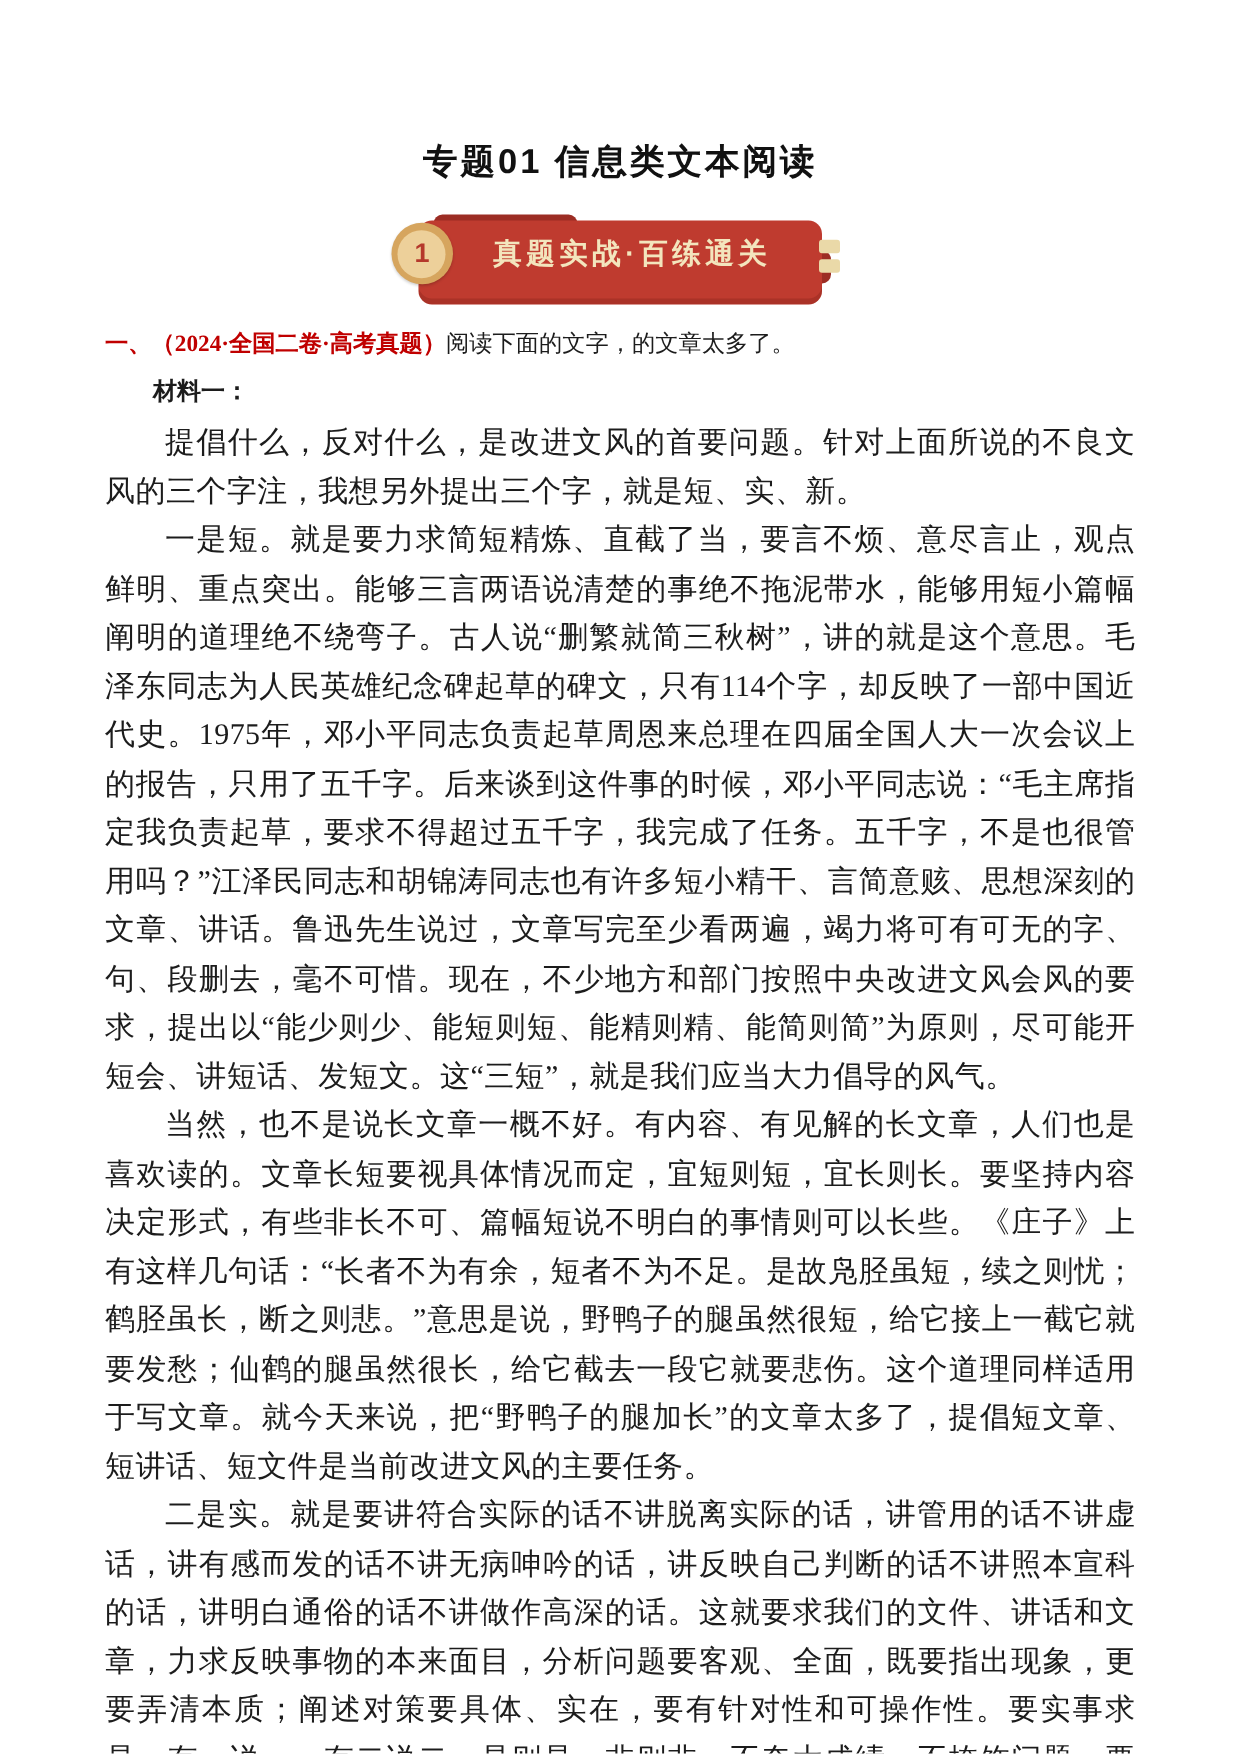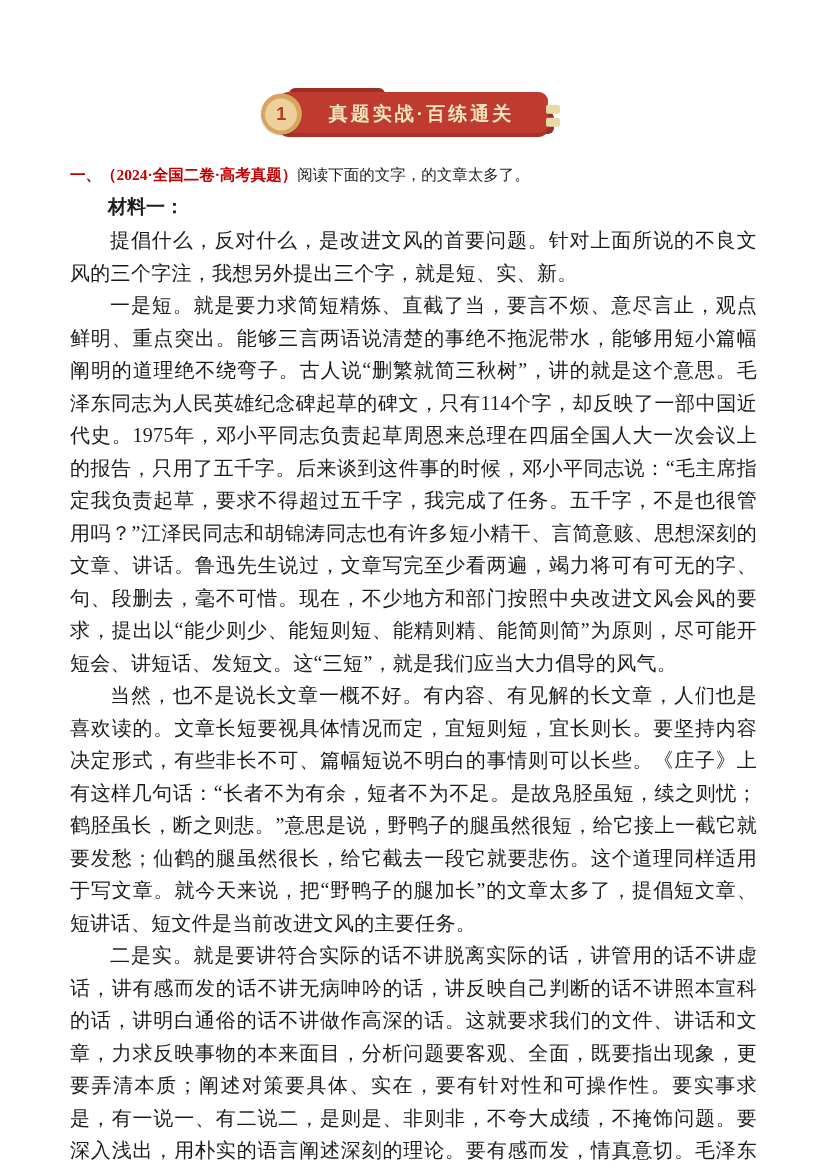--- a/index.html
+++ b/index.html
@@ -55,21 +55,21 @@
     height: 22px;
     background: #9c2d24;
     border-radius: 0 6px 6px 0;
     z-index: 0;
   }
   .banner-bar {
     position: relative;
     z-index: 1;
     background: #bf3b2f;
     border-radius: 9px;
-    padding: 9px 34px 10px 50px;
+    padding: 9px 34px 21px 50px;
     box-shadow: inset 0 -4px 0 rgba(80, 10, 5, 0.18);
     font-family: "Liberation Sans", "DejaVu Sans", sans-serif;
     font-weight: bold;
     font-size: 19px;
     letter-spacing: 3px;
     color: #f3e5bd;
     white-space: nowrap;
   }
   .banner-badge {
     position: absolute;
@@ -122,40 +122,41 @@
     line-height: 26px;
     margin-bottom: 6px;
   }
   .red {
     color: #c00000;
   }
   .bold {
     font-weight: bold;
   }
   .material-label {
-    font-size: 19px;
+    font-size: 16px;
     line-height: 26px;
     text-indent: 2em;
     font-weight: bold;
     margin-bottom: 4px;
   }
   .para {
     margin: 0;
     font-size: 20px;
     line-height: 32.5px;
     text-indent: 2em;
     text-align: justify;
     letter-spacing: 0.3px;
   }
 </style>
 </head>
 <body>
 
 <div class="page">
 
+  <h1 class="doc-title">专题01 信息类文本阅读</h1>
 
   <div class="banner">
     <div class="banner-notch-left"></div>
     <div class="banner-notch-right"></div>
     <div class="banner-bar">
       <span>真题实战·百练通关</span>
     </div>
     <div class="banner-badge">
       <span class="banner-badge-inner">1</span>
     </div>

